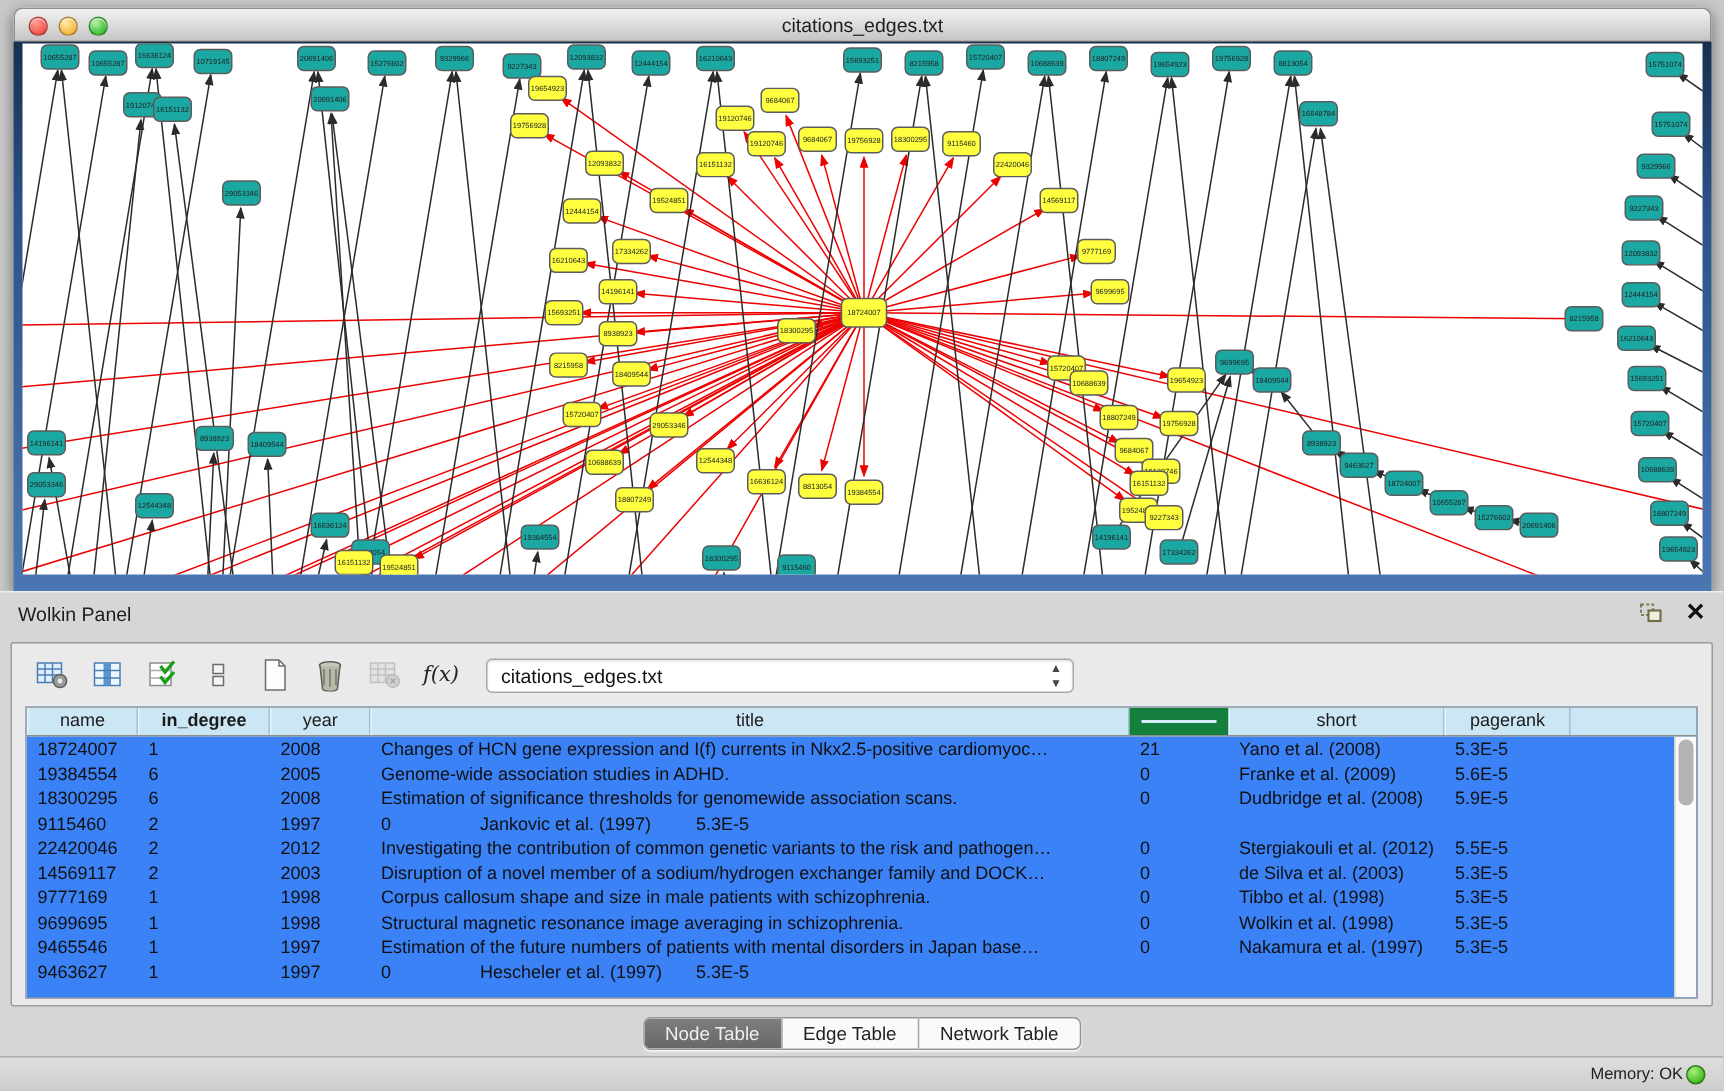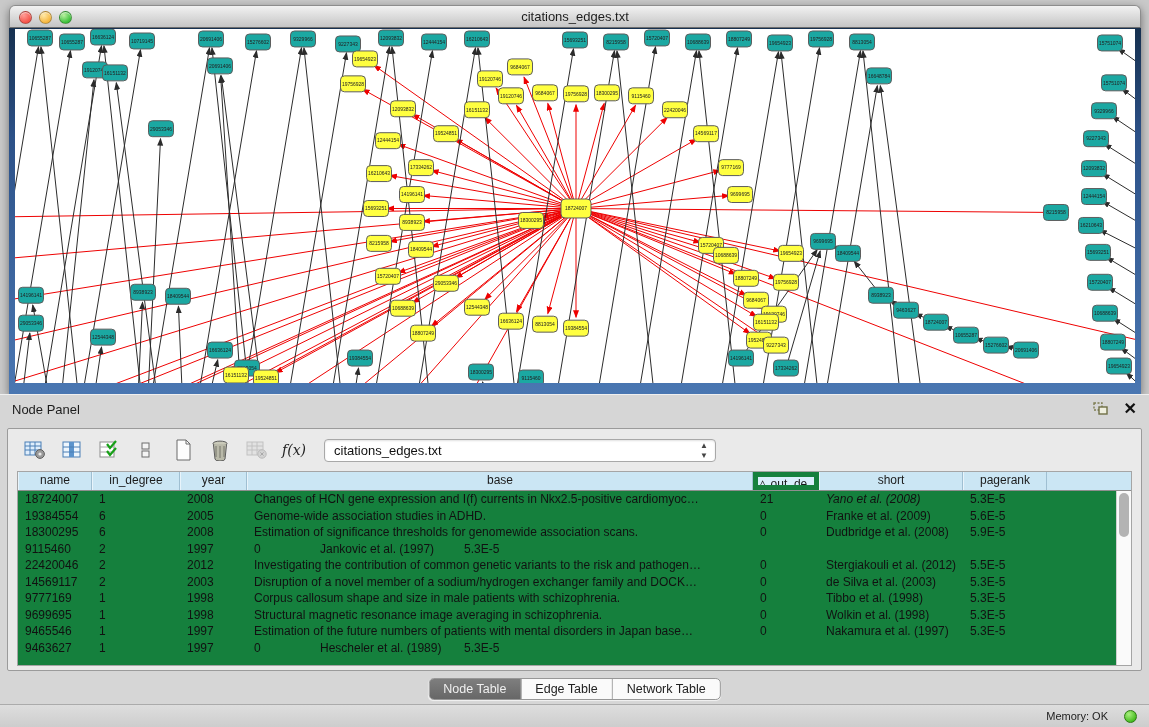--- a/index.html
+++ b/index.html
@@ -36,44 +36,44 @@
     background:#eaeaea; border:1px solid #9b9b9b; border-radius:2px; }
   .toolbar { height:42px; display:flex; align-items:center; gap:11px; padding:0 14px; }
   .tbi { width:26px; height:24px; display:flex; align-items:center; justify-content:center; }
   .fx { font-family:"DejaVu Serif", serif; font-style:italic; font-size:14px; color:#222; }
   .combo { width:392px; height:23px; background:#fff; border:1px solid #a8a8a8; border-radius:4px;
     margin-left:6px; display:flex; align-items:center; padding:0 9px; font-size:13px; color:#111;
     position:relative; box-shadow:inset 0 1px 2px rgba(0,0,0,.12); }
   .combo-arrows { position:absolute; right:7px; top:1px; font-size:8px; color:#444; line-height:10px;
     text-align:center; }
 
-  .table-wrap { position:absolute; left:9px; right:9px; top:42px; bottom:4px; background:#15803d;
+  .table-wrap { position:absolute; left:9px; right:9px; top:42px; bottom:4px; background:#3b82f6;
     border:1px solid #a5a5a5; display:flex; flex-direction:column; overflow:hidden; }
   .thead { display:flex; background:#cbe6f4; border-bottom:1px solid #8e8e8e; height:19px; flex:none; }
   .th { font-size:12px; color:#1b1b1b; text-align:center; line-height:17px;
     border-right:1px solid #9fbfd2; border-left:1px solid #e8f4fb; overflow:hidden; white-space:nowrap; }
-  .th.sorted { border:5px solid #15803d; background:#d9eefb; line-height:14px; }
+  .th.sorted { border:8px solid #15803d; background:#d9eefb; line-height:14px; }
   .tbody { flex:1; position:relative; overflow:hidden; }
   .tr { display:flex; height:16.5px; }
   .td { font-size:12px; color:#111; padding-left:7px; white-space:nowrap; overflow:hidden; line-height:16px; }
   .vscroll { position:absolute; right:0; top:0; bottom:0; width:15px; background:#fafafa;
     border-left:1px solid #d0d0d0; }
   .vthumb { position:absolute; left:2px; right:2px; top:2px; height:44px; background:#b3b3b3;
     border-radius:6px; }
 
   .tabs { position:absolute; left:50%; transform:translateX(-50%); bottom:27px; height:22px;
     display:flex; border:1px solid #979797; border-radius:5px; overflow:hidden; background:#fafafa;
     box-shadow:0 1px 1px rgba(255,255,255,.7); }
   .tab { font-size:12.5px; color:#222; padding:0 14px; line-height:20px; border-right:1px solid #a6a6a6; }
   .tab:last-child { border-right:none; }
   .tab.sel { background:linear-gradient(#7e7e7e,#676767); color:#efefef; }
 
   .statusbar { position:absolute; left:0; bottom:0; width:100%; height:23px;
     background:linear-gradient(#dedede,#cdcdcd); border-top:1px solid #ababab;
-    display:flex; align-items:center; justify-content:flex-end; padding-right:12px; gap:16px; }
+    display:flex; align-items:center; justify-content:flex-end; padding-right:12px; gap:2px; }
   .mem-label { font-size:11px; color:#222; }
   .mem-dot { width:13px; height:13px; border-radius:50%; border:1px solid #2d7b12;
     background:radial-gradient(circle at 35% 30%, #a9ef7e, #43bb1d 75%); }
 
   .splitter-grip { position:absolute; left:567px; top:395px; width:14px; height:6px; color:#8a8a8a;
     font-size:9px; line-height:5px; }
 </style>
 </head>
 <body>
 
@@ -643,21 +643,21 @@
             </g>
           </g>
       </svg>
     </div>
   </div>
 </div>
 <div class="splitter-grip">▲</div>
 
 <div class="table-panel">
   <div class="tp-header">
-    <span class="tp-title">Node Panel</span>
+    <span class="tp-title">Wolkin Panel</span>
     <svg class="tp-float-icon" viewBox="0 0 18 16">
       <rect x="2" y="2" width="8" height="7" fill="none" stroke="#7d7d52" stroke-width="1.4" stroke-dasharray="2,1.5"></rect>
       <rect x="7" y="6" width="8" height="7" fill="#efefdf" stroke="#6f6f45" stroke-width="1.4"></rect>
     </svg>
     <span class="tp-close">✕</span>
   </div>
 
   <div class="tp-box">
     <div class="toolbar">
       <span class="tbi">
@@ -713,35 +713,35 @@
       <span class="tbi fx">f(x)</span>
       <div class="combo">
         <span>citations_edges.txt</span>
         <span class="combo-arrows">▲<br>▼</span>
       </div>
     </div>
 
     <div class="table-wrap">
       <div class="thead" id="thead">
           <div class="th" style="width: 74px;">name</div>
-          <div class="th" style="width: 88px;">in_degree</div>
+          <div class="th" style="width: 88px; font-weight: bold;">in_degree</div>
           <div class="th" style="width: 67px;">year</div>
-          <div class="th" style="width: 506px;">base</div>
+          <div class="th" style="width: 506px;">title</div>
           <div class="th sorted" style="width: 66px;">△ out_de…</div>
           <div class="th" style="width: 144px;">short</div>
           <div class="th" style="width: 84px;">pagerank</div>
         </div>
       <div class="tbody" id="tbody">
         <div class="tr">
             <div class="td" style="width: 74px;">18724007</div>
             <div class="td" style="width: 88px;">1</div>
             <div class="td" style="width: 67px;">2008</div>
             <div class="td" style="width: 506px;">Changes of HCN gene expression and I(f) currents in Nkx2.5-positive cardiomyoc…</div>
             <div class="td" style="width: 66px;">21</div>
-            <div class="td" style="width: 144px; font-style: italic;">Yano et al. (2008)</div>
+            <div class="td" style="width: 144px;">Yano et al. (2008)</div>
             <div class="td" style="width: 84px;">5.3E-5</div>
           </div>
           <div class="tr">
             <div class="td" style="width: 74px;">19384554</div>
             <div class="td" style="width: 88px;">6</div>
             <div class="td" style="width: 67px;">2005</div>
             <div class="td" style="width: 506px;">Genome-wide association studies in ADHD.</div>
             <div class="td" style="width: 66px;">0</div>
             <div class="td" style="width: 144px;">Franke et al. (2009)</div>
             <div class="td" style="width: 84px;">5.6E-5</div>
@@ -806,21 +806,21 @@
             <div class="td" style="width: 506px;">Estimation of the future numbers of patients with mental disorders in Japan base…</div>
             <div class="td" style="width: 66px;">0</div>
             <div class="td" style="width: 144px;">Nakamura et al. (1997)</div>
             <div class="td" style="width: 84px;">5.3E-5</div>
           </div>
           <div class="tr">
             <div class="td" style="width: 74px;">9463627</div>
             <div class="td" style="width: 88px;">1</div>
             <div class="td" style="width: 67px;">1997</div>
             <div class="td" style="width: 66px;">0</div>
-            <div class="td" style="width: 144px;">Hescheler et al. (1989)</div>
+            <div class="td" style="width: 144px;">Hescheler et al. (1997)</div>
             <div class="td" style="width: 84px;">5.3E-5</div>
           </div>
           <div class="vscroll">
           <div class="vthumb"></div>
         </div>
       </div>
     </div>
   </div>
 
   <div class="tabs" id="tabs">

